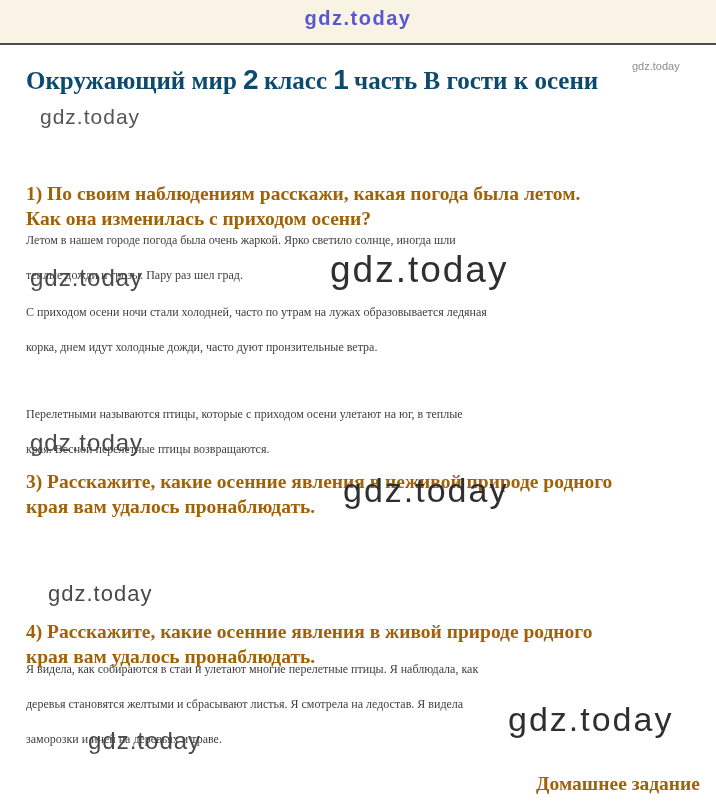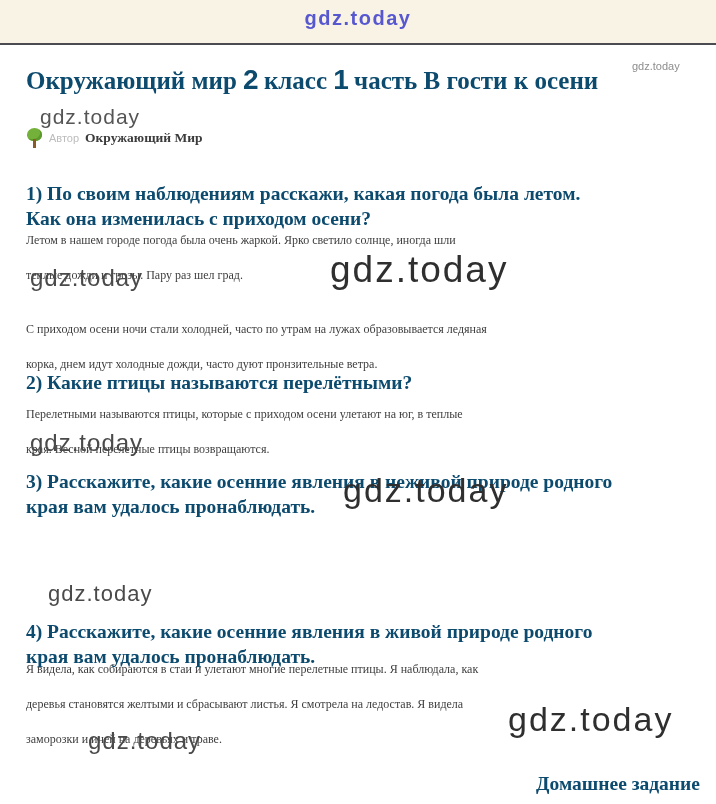--- a/index.html
+++ b/index.html
@@ -20,25 +20,25 @@
   
   .author{position:absolute;left:27px;top:126px;display:flex;align-items:center;gap:6px;height:24px;}
   .tree{position:relative;width:16px;height:22px;flex:0 0 auto;}
   .tree .foliage{position:absolute;left:0;top:1px;width:15px;height:13px;background:#74b13a;
                  border-radius:55% 55% 48% 48%;box-shadow:inset -2px -2px 0 #5d9a2c;}
   .tree .trunk{position:absolute;left:6px;top:12px;width:3px;height:9px;background:#8a5a2b;}
   .author .label{font-family:"Liberation Sans",sans-serif;font-size:11px;color:#bcbcbc;}
   .author .name{font-size:13.5px;font-weight:bold;color:#3b3b3b;}
 
   
-  .q{position:absolute;left:26px;width:674px;color:#0c4a6e;font-weight:bold;
+  .q{position:absolute;left:26px;width:674px;color:#a16207;font-weight:bold;
      font-size:19.5px;line-height:25px;white-space:pre-line;}
   .a{position:absolute;left:26px;width:680px;color:#3e3e3e;font-size:12px;
      line-height:35px;white-space:pre-line;}
-  #q1{top:165px;} #a1p1{top:211px;} #a1p2{top:300px;}
+  #q1{top:165px;} #a1p1{top:211px;} #a1p2{top:283px;}
   #q2{top:354px;} #a2{top:385px;}
   #q3{top:453px;} #a3{top:502px;}
   #q4{top:603px;} #a4{top:640px;}
   #hw-heading{top:755px;text-align:right;}
 
   
   .wm{position:absolute;font-family:"Liberation Sans",sans-serif;color:#4a4a4a;
       letter-spacing:1px;white-space:nowrap;pointer-events:none;}
   #wm-title{left:632px;top:60px;font-size:11px;color:#8d8d8d;letter-spacing:0;}
   #wm-author{left:40px;top:105px;font-size:21px;color:#555;}
@@ -56,37 +56,28 @@
 <div class="page">
 
   <div class="header">
     <div class="logo">gdz.today</div>
   </div>
 
   <h1 class="h1">
     <div><span>Окружающий мир</span> <span class="num">2</span> <span>класс</span> <span class="num">1</span> <span>часть</span> <span>В гости к осени</span></div>
   </h1>
 
-  <div class="author">
-    <span class="tree">
-        <span class="foliage"></span>
-        <span class="trunk"></span>
-      </span>
-    <span class="label">Автор</span>
-    <span class="name">Окружающий Мир</span>
-  </div>
 
   <h2 class="q" id="q1">1) По своим наблюдениям расскажи, какая погода была летом.
 Как она изменилась с приходом осени?</h2>
   <p class="a" id="a1p1">Летом в нашем городе погода была очень жаркой. Ярко светило солнце, иногда шли
 теплые дожди и грозы. Пару раз шел град.</p>
   <p class="a" id="a1p2">С приходом осени ночи стали холодней, часто по утрам на лужах образовывается ледяная
 корка, днем идут холодные дожди, часто дуют пронзительные ветра.</p>
 
-  <h2 class="q" id="q2">2)  Какие птицы называются перелётными?</h2>
   <p class="a" id="a2">Перелетными называются птицы, которые с приходом осени улетают на юг, в теплые
 края. Весной перелетные птицы возвращаются.</p>
 
   <h2 class="q" id="q3">3) Расскажите, какие осенние явления в неживой природе родного
 края вам удалось пронаблюдать.</h2>
 
   <h2 class="q" id="q4">4) Расскажите, какие осенние явления в живой природе родного
 края вам удалось пронаблюдать.</h2>
   <p class="a" id="a4">Я видела, как собираются в стаи и улетают многие перелетные птицы. Я наблюдала, как
 деревья становятся желтыми и сбрасывают листья. Я смотрела на ледостав. Я видела

